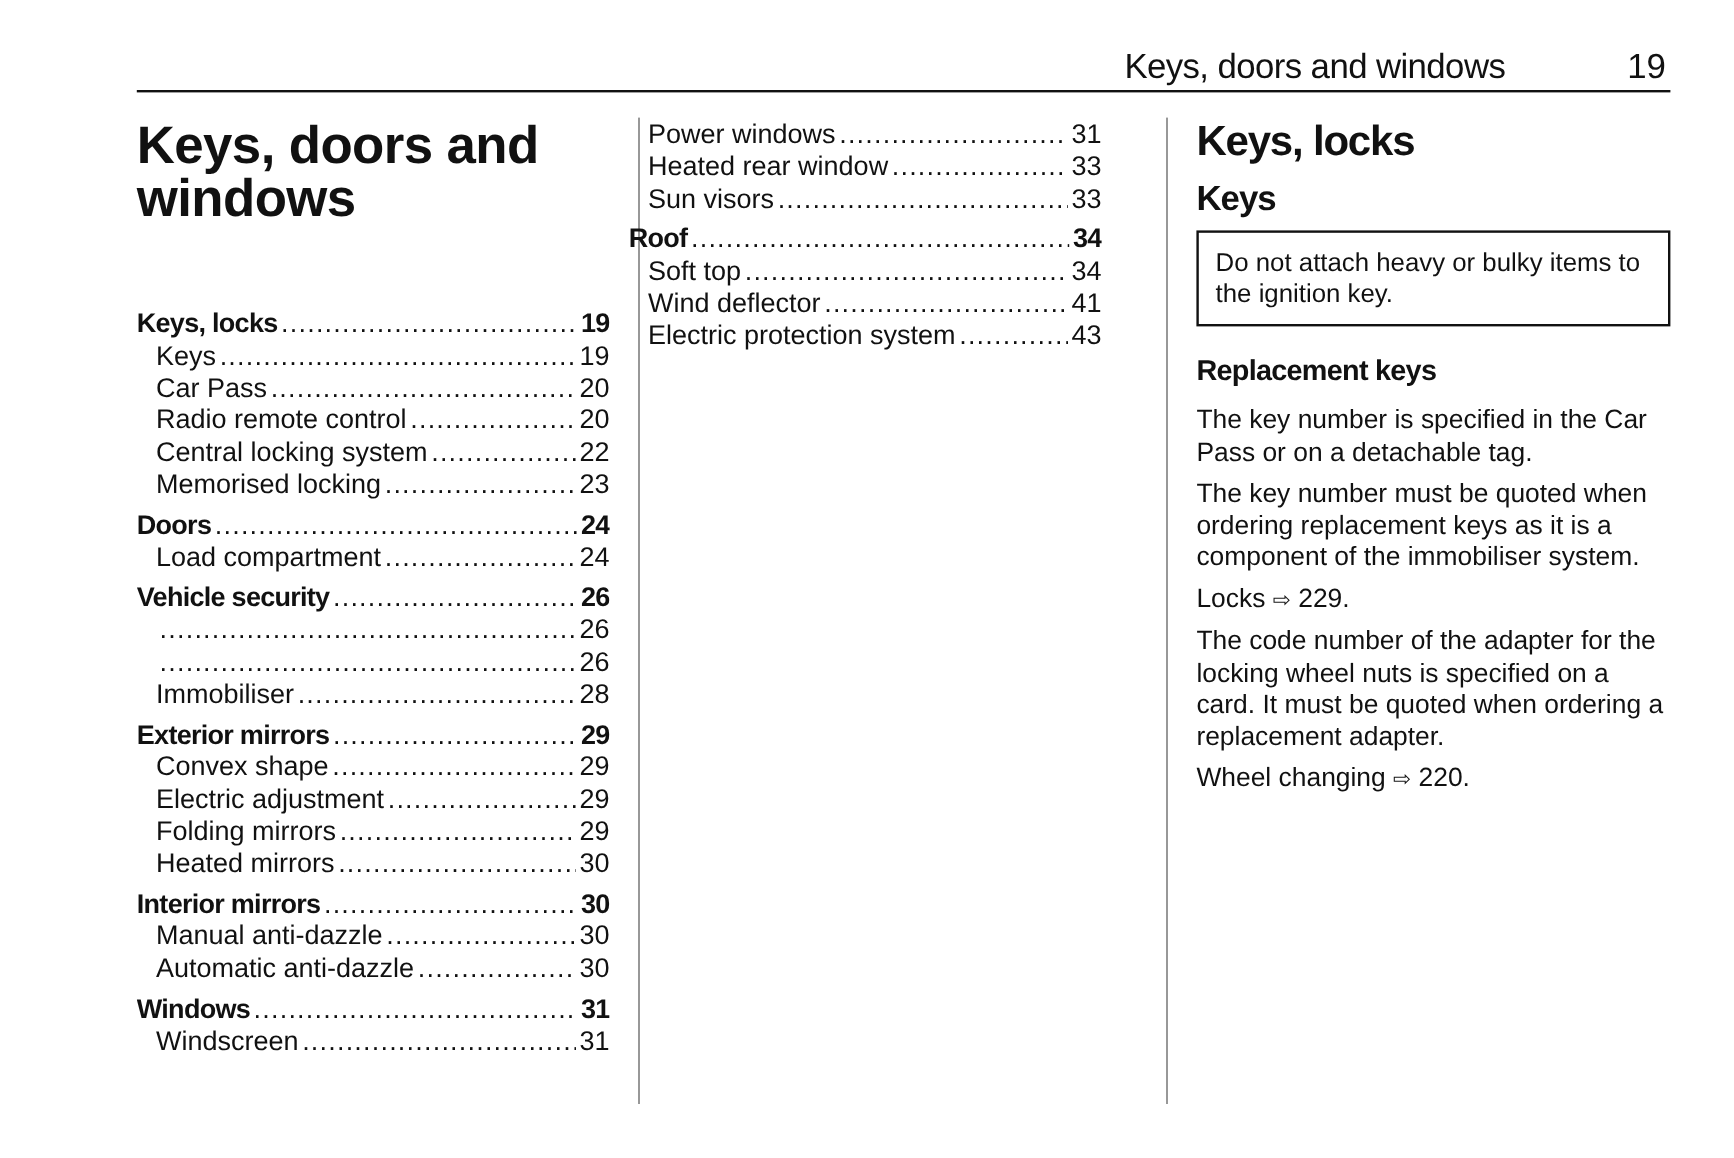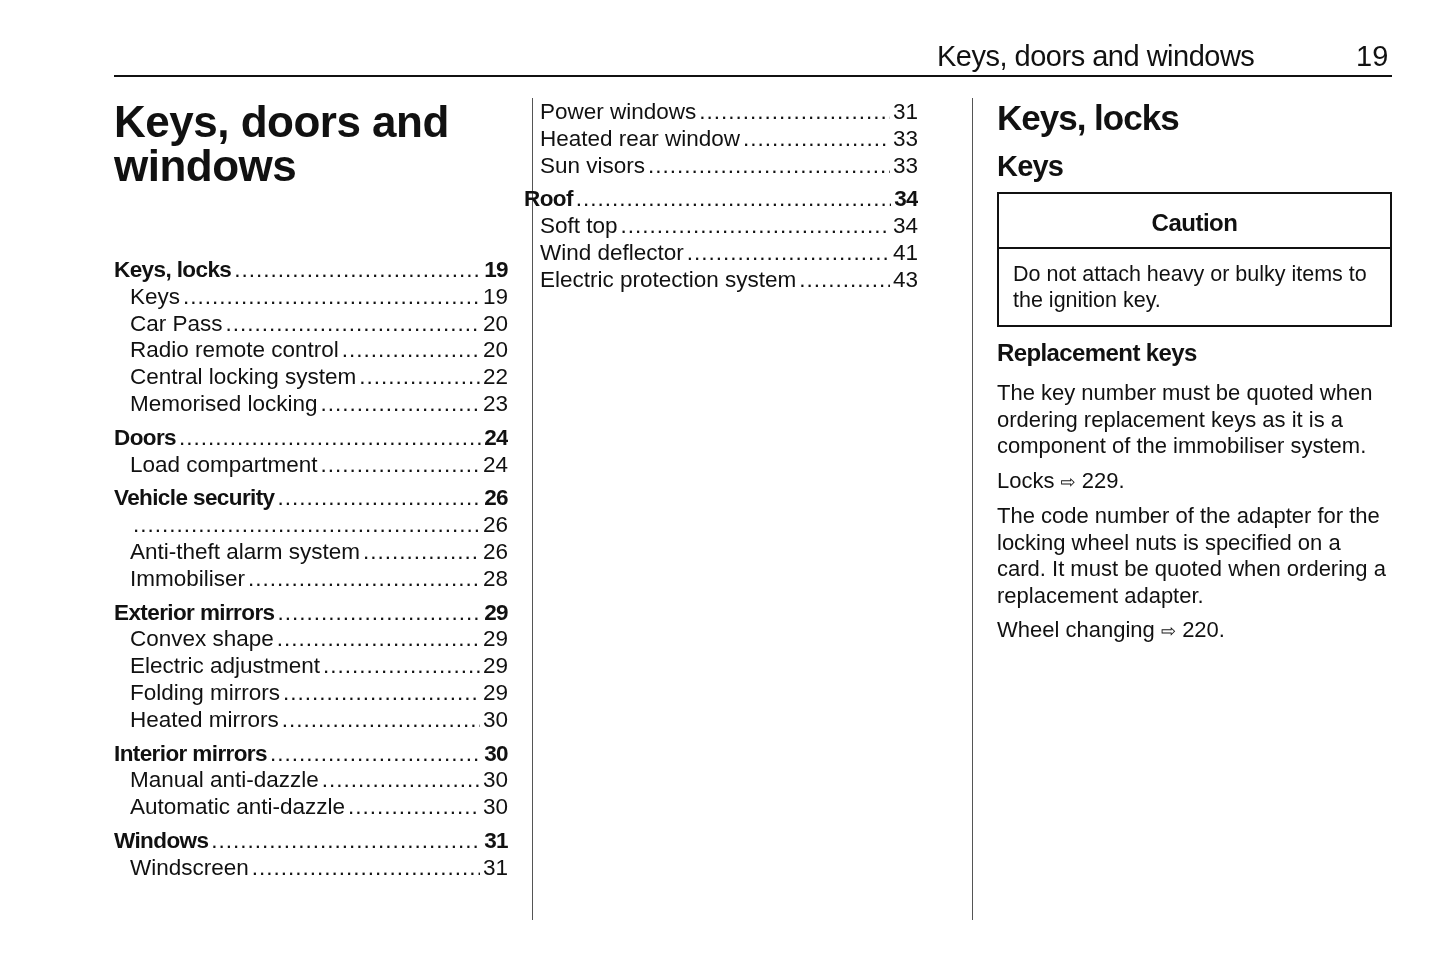--- a/index.html
+++ b/index.html
@@ -17,21 +17,21 @@
   .toc-row .label { flex:0 0 auto; }
   .toc-row .dots { flex:1 1 auto; overflow:hidden; margin:0 3px; }
   .toc-row .dots::after { content:"......................................................................................................"; letter-spacing:1px; font-weight:normal; }
   .toc-row .page { flex:0 0 auto; }
   .right { position:absolute; left:997px; top:98px; width:395px; }
   .h1 { font-size:35px; font-weight:bold; letter-spacing:-1px; margin:0 0 12px 0; }
   .h2 { font-size:29px; font-weight:bold; letter-spacing:-0.8px; margin:0 0 9px 0; }
   .caution { border:2px solid #111; }
   .caution-head { text-align:center; font-size:24px; font-weight:bold; letter-spacing:-0.5px; padding:15px 0 10px 0; border-bottom:2px solid #111; }
   .caution-body { font-size:21.5px; padding:12px 14px 12px 14px; line-height:26px;border-radius:16px; }
-  .h3 { font-size:24px; font-weight:bold; letter-spacing:-0.6px; margin:12px 0 13px 0; }
+  .h3 { font-size:24px; font-weight:bold; letter-spacing:-0.6px; margin:24px 0 13px 0; }
   .para { font-size:22px; line-height:26.5px; margin:0 0 8px 0; }
   .xref { display:inline-block; font-size:18px; }
 </style>
 </head>
 <body>
 
 <div>
   <div class="header-title">Keys, doors and windows</div>
   <div class="header-page">19</div>
   <div class="header-rule"></div>
@@ -86,21 +86,20 @@
     <div class="toc-row major">
       <span class="label">Vehicle security</span>
       <span class="dots"></span>
       <span class="page">26</span>
     </div>
     <div class="toc-row sub">
       <span class="dots"></span>
       <span class="page">26</span>
     </div>
     <div class="toc-row sub">
-      <span class="label">Anti-theft alarm system</span>
       <span class="dots"></span>
       <span class="page">26</span>
     </div>
     <div class="toc-row sub">
       <span class="label">Immobiliser</span>
       <span class="dots"></span>
       <span class="page">28</span>
     </div>
     <div class="toc-row major">
       <span class="label">Exterior mirrors</span>
@@ -188,24 +187,24 @@
       <span class="label">Electric protection system</span>
       <span class="dots"></span>
       <span class="page">43</span>
     </div>
   </div>
 
 <div class="right">
   <div class="h1">Keys, locks</div>
   <div class="h2">Keys</div>
   <div class="caution">
-    <div class="caution-head">Caution</div>
     <div class="caution-body">Do not attach heavy or bulky items to the ignition key.</div>
   </div>
   <div class="h3">Replacement keys</div>
+  <p class="para">The key number is specified in the Car Pass or on a detachable tag.</p>
   <p class="para">The key number must be quoted when ordering replacement keys as it is a component of the immobiliser system.</p>
   <p class="para">
     <span>Locks</span>
     <span class="xref">⇨</span>
     <span>229.</span>
   </p>
   <p class="para">The code number of the adapter for the locking wheel nuts is specified on a card. It must be quoted when ordering a replacement adapter.</p>
   <p class="para">
     <span>Wheel changing</span>
     <span class="xref">⇨</span>

